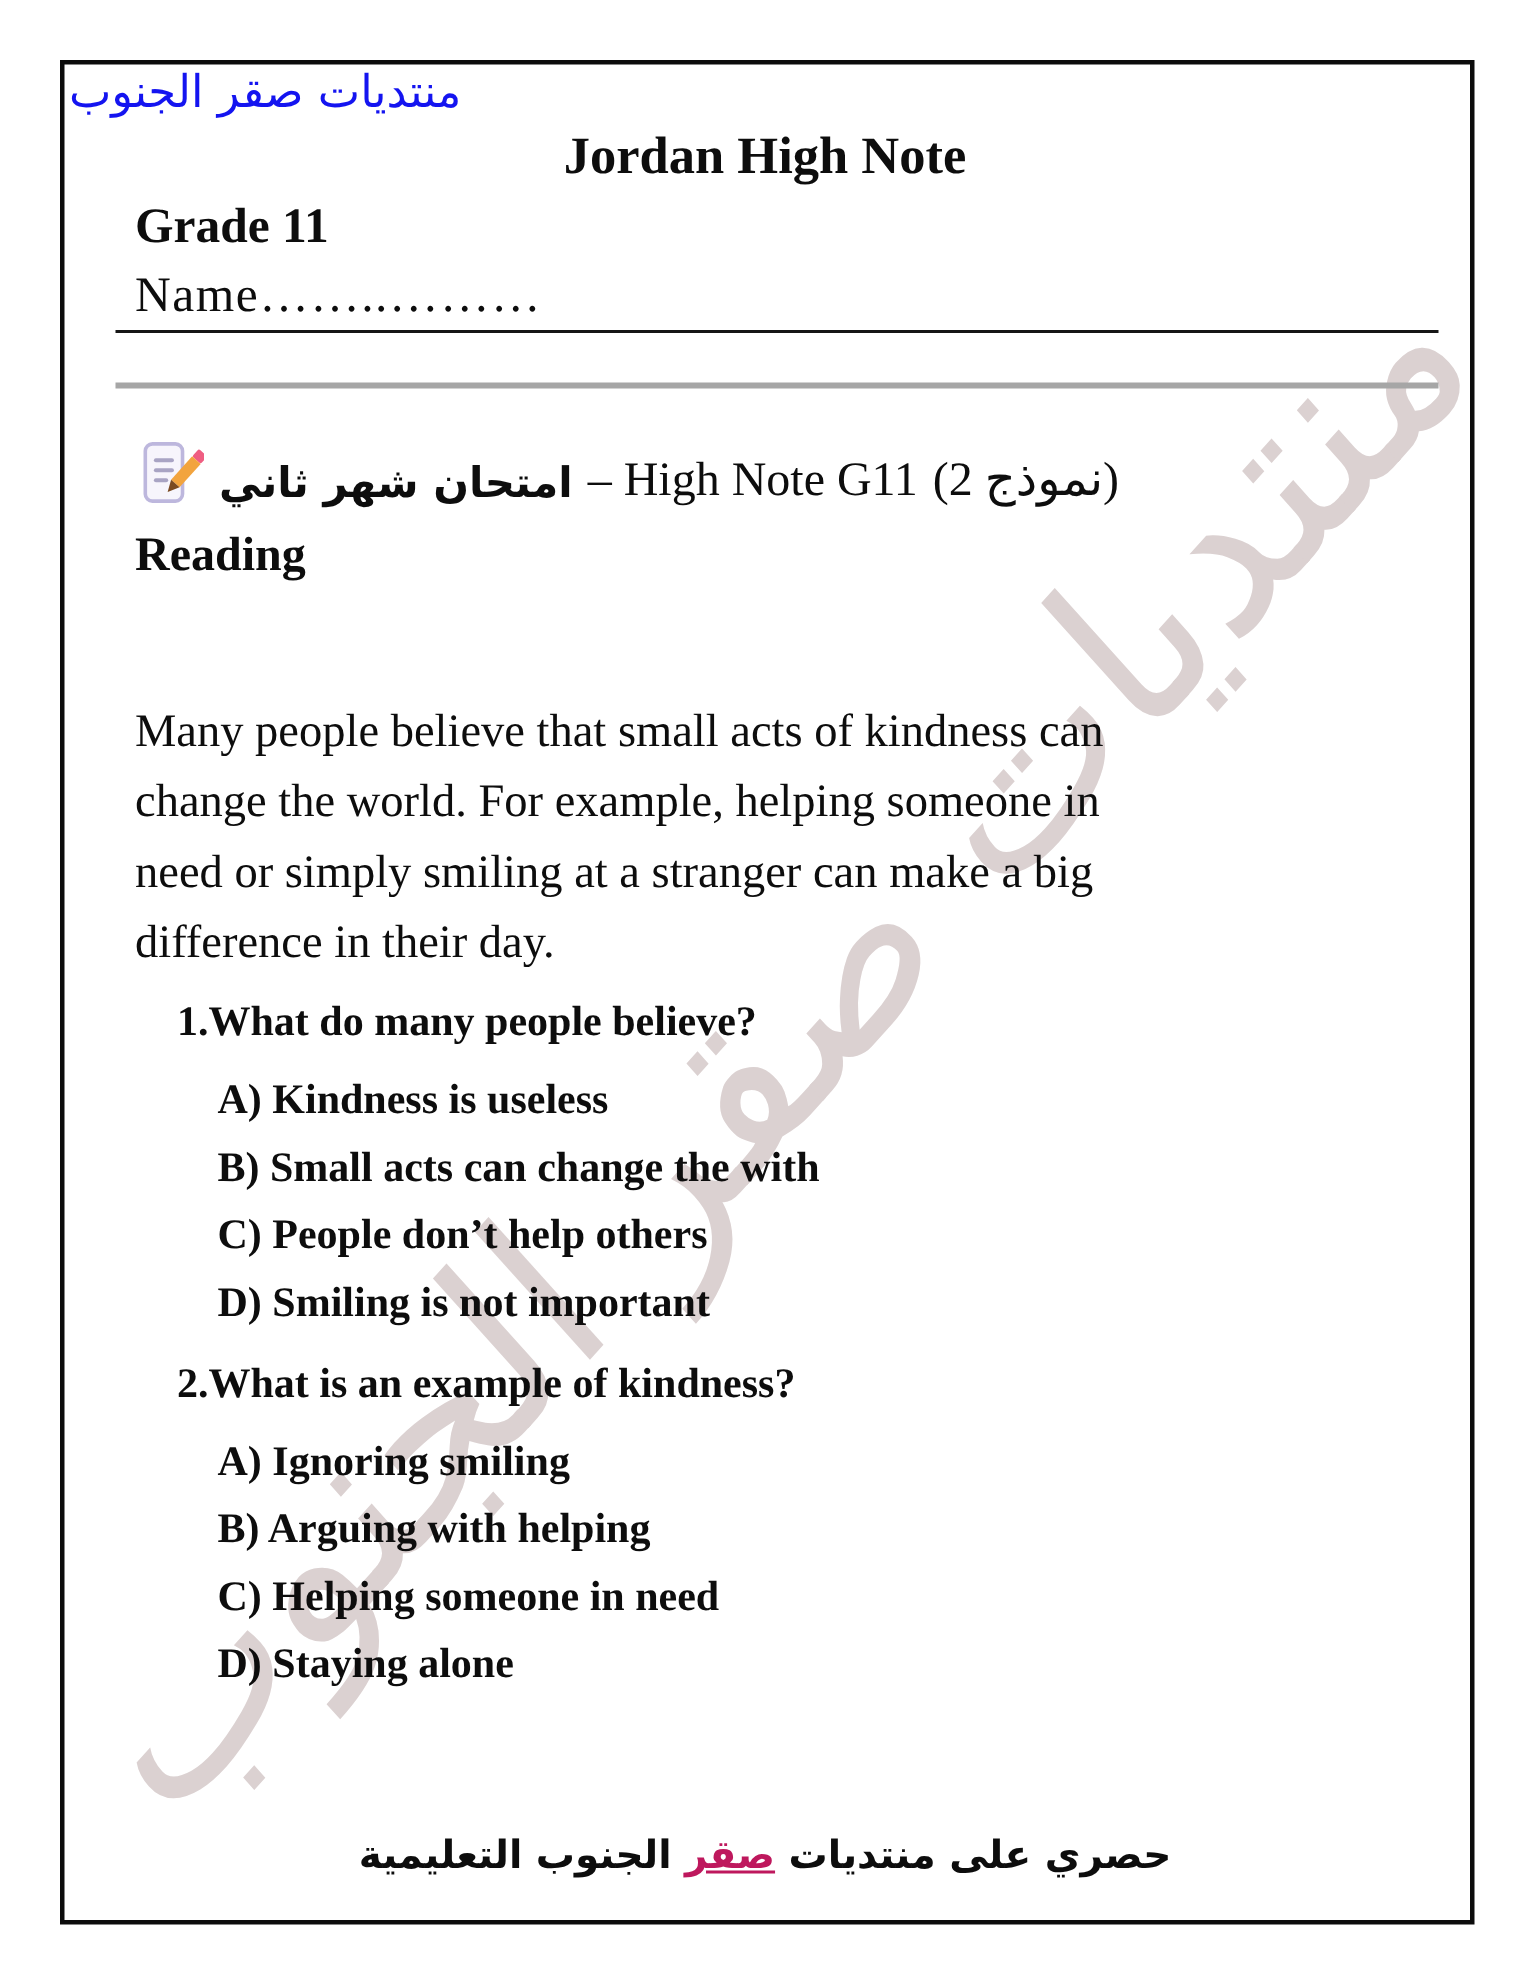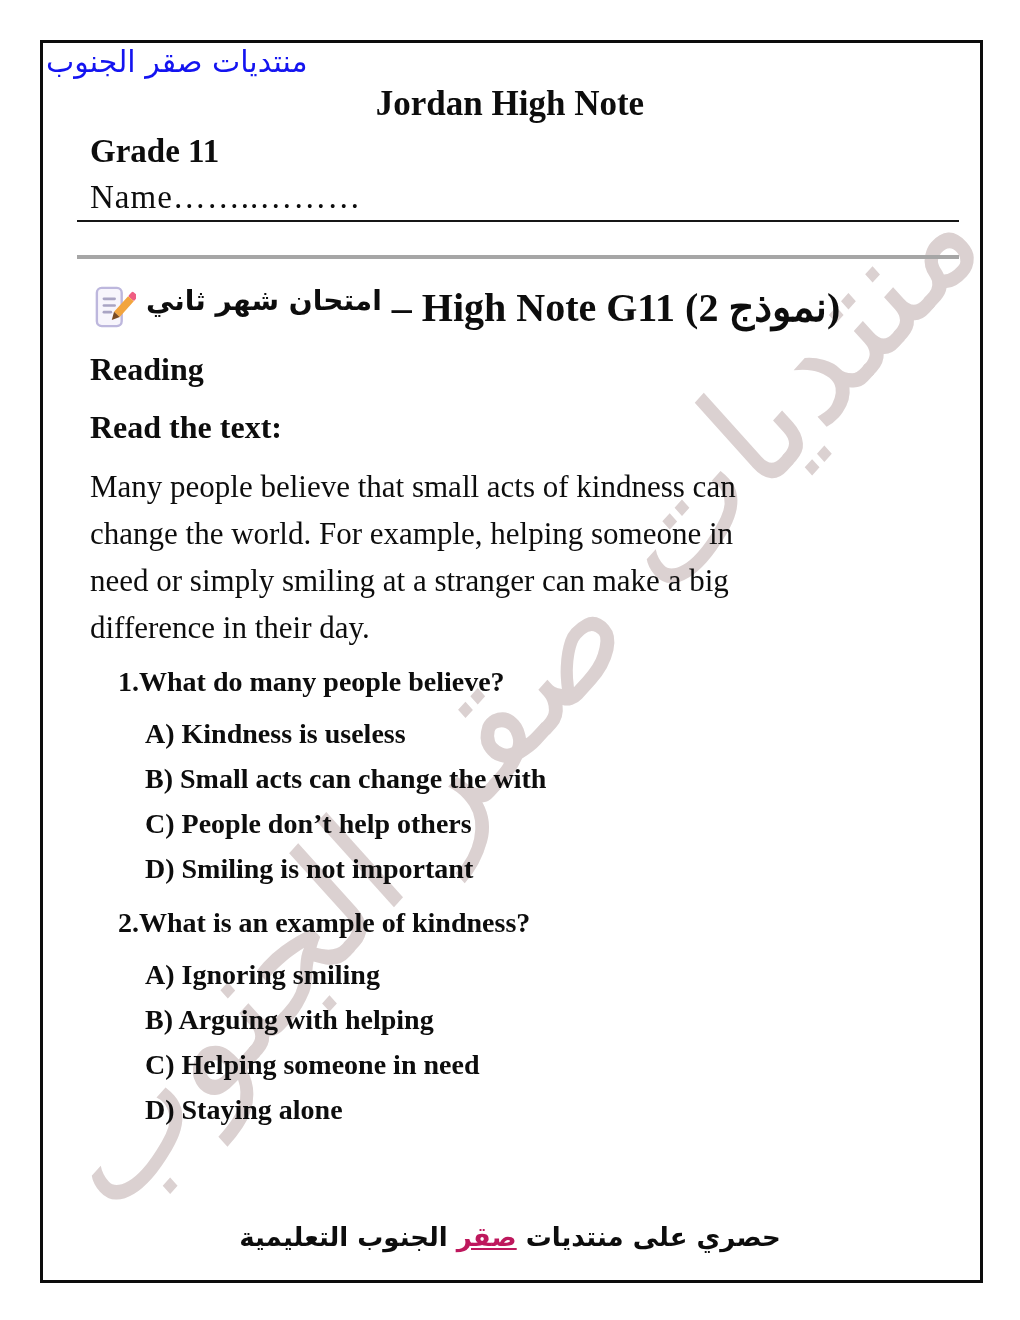--- a/index.html
+++ b/index.html
@@ -75,32 +75,32 @@
     left: 77px; top: 255px;
     width: 882px; height: 4px;
     background: #a6a6a6;
     z-index: 2;
   }
   .exam-head {
     position: absolute;
     left: 94px; top: 284px;
     height: 54px;
     display: flex;
-    align-items: flex-start;
+    align-items: flex-end;
     gap: 10px;
     z-index: 2;
   }
   .exam-head .ar {
     font-family: "DejaVu Sans", sans-serif;
     font-size: 28px;
     font-weight: 700;
   }
   .exam-head .en {
-    font-size: 40px;
-    font-weight: 700;
+    font-size: 32px;
+    font-weight: 400;
   }
   .section-label {
     position: absolute;
     left: 90px; top: 351px;
     font-size: 32px;
     font-weight: 700;
     z-index: 2;
   }
   .instruction {
     position: absolute;
@@ -183,21 +183,20 @@
         </g>
       </svg>
     </span>
     <span class="ar" dir="rtl">امتحان شهر ثاني</span>
     <span class="en">– High Note G11</span>
     <span class="en">(2 نموذج)</span>
   </div>
 
   <div class="section-label">Reading</div>
 
-  <div class="instruction">Read the text:</div>
 
   <div class="paragraph">
     <div>Many people believe that small acts of kindness can</div>
     <div>change the world. For example, helping someone in</div>
     <div>need or simply smiling at a stranger can make a big</div>
     <div>difference in their day.</div>
   </div>
 
   <div class="question q1">
     <div class="q-line"><span>1.</span><span>What do many people believe?</span></div>

